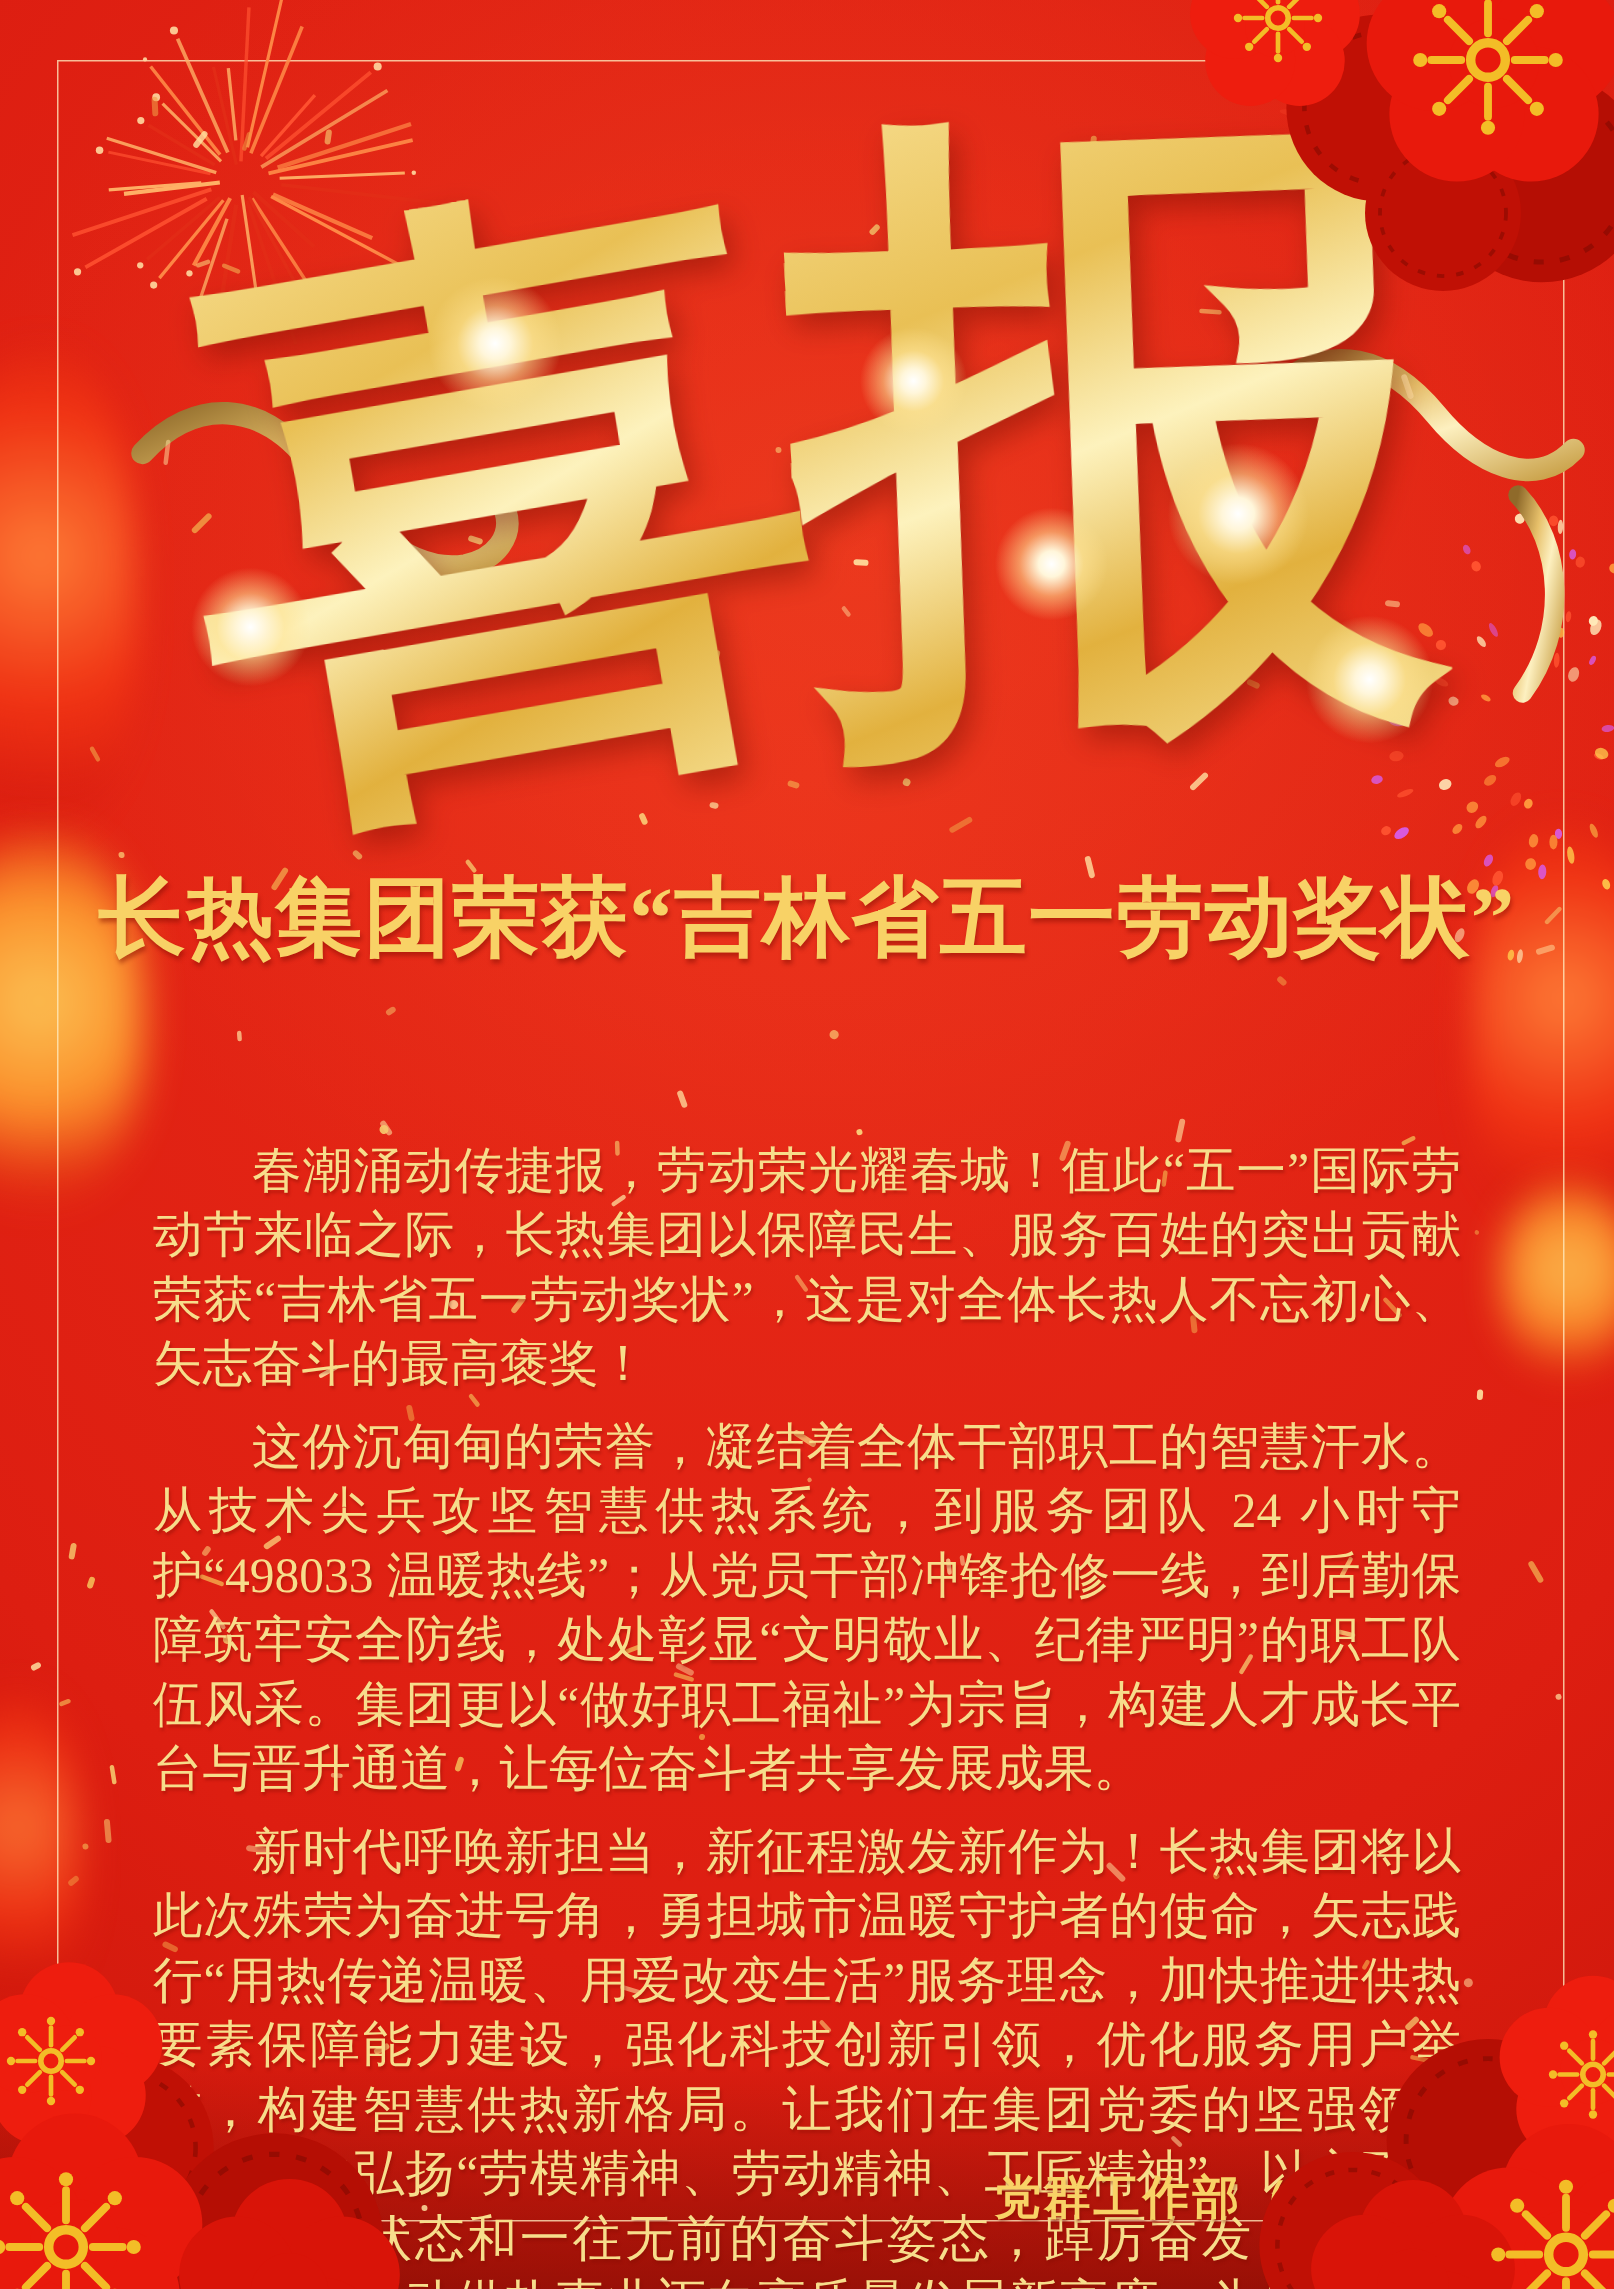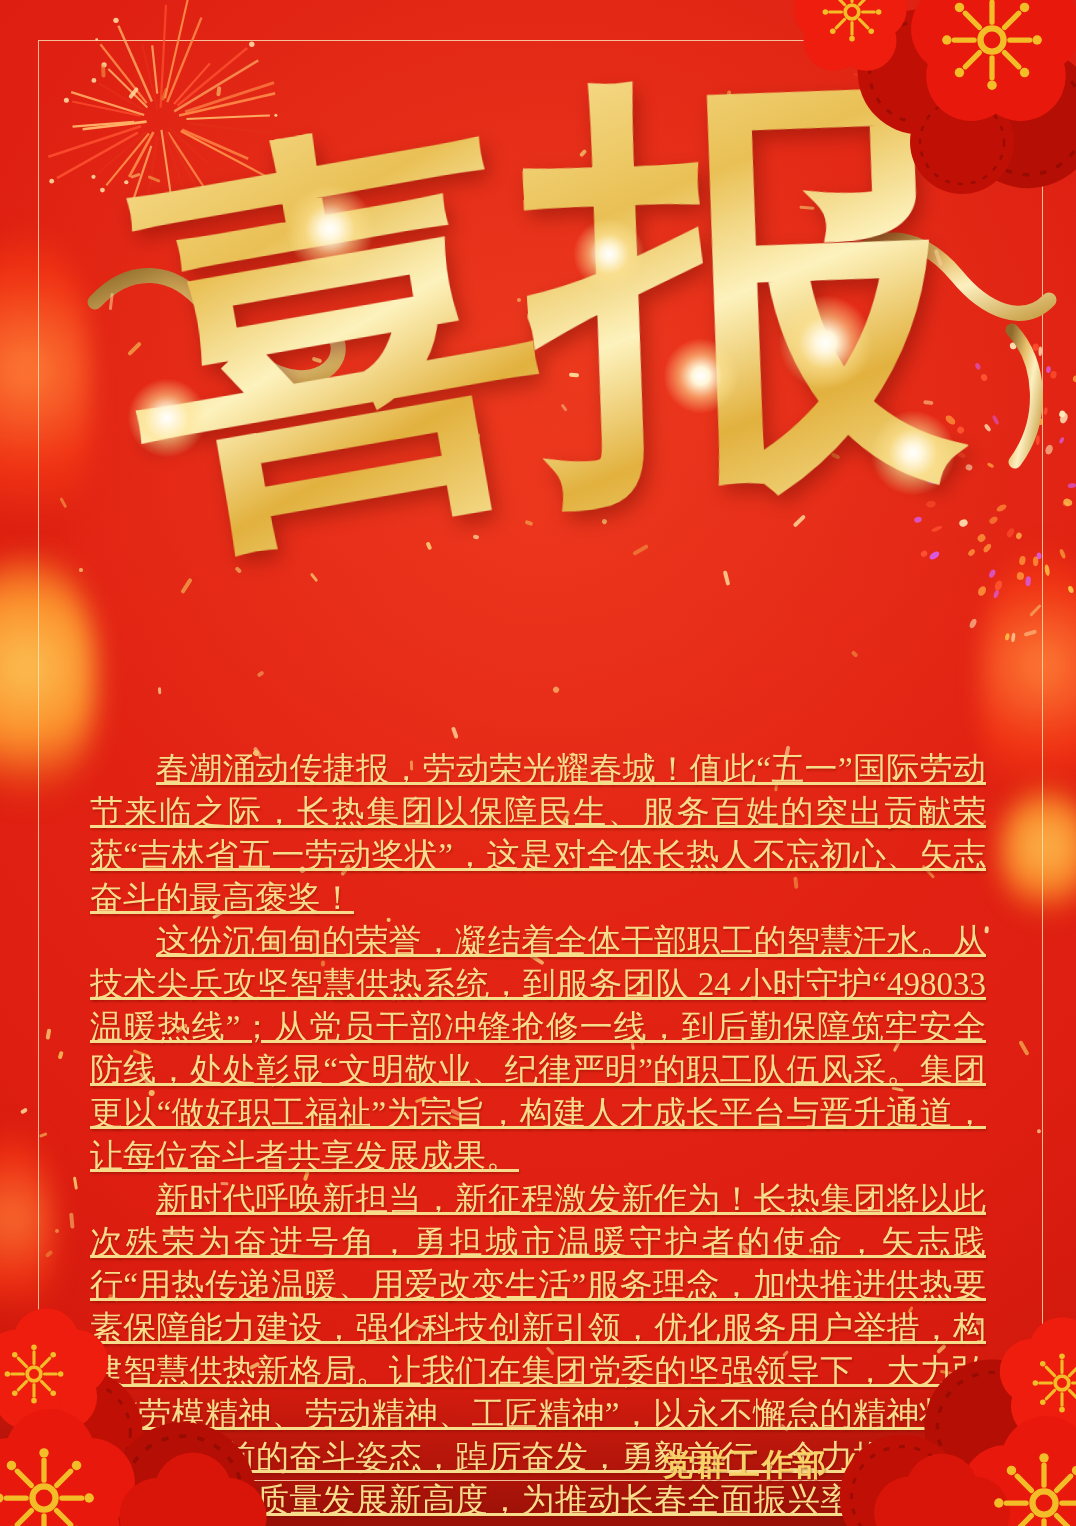--- a/index.html
+++ b/index.html
@@ -36,21 +36,21 @@
     background:radial-gradient(circle,#ffffff 0%,#fff6da 16%,rgba(255,228,150,.55) 40%,rgba(255,215,120,0) 70%);}
   
   .headline{position:absolute;left:0;right:0;top:560px;text-align:center;z-index:4;
     color:#f8d266;font-weight:bold;text-shadow:1px 3px 3px rgba(125,12,0,.45);}
   .headline .hl1{font-size:54px;letter-spacing:2px;}
   .headline .hl2{font-size:58px;letter-spacing:1px;margin-top:13px;}
   
   .body-text{position:absolute;left:90px;top:748px;width:896px;z-index:4;
     color:#f7dd8b;font-size:33px;line-height:43px;text-align:justify;
     text-shadow:1px 2px 2px rgba(125,12,0,.38);}
-  .body-text p{margin:0;text-indent:2em;text-decoration:underline;}
+  .body-text p{margin:12px;text-indent:2em;}
   
   .signature{position:absolute;top:1444px;right:116px;z-index:5;
     color:#f8d266;font-size:31px;font-weight:bold;letter-spacing:2px;
     text-shadow:1px 2px 2px rgba(125,12,0,.4);}
   
   .confetti{position:absolute;z-index:3;border-radius:2px;}
   
   svg.deco{position:absolute;overflow:visible;pointer-events:none;}
   #fw-lines{left:40px;top:8px;z-index:2;}
   #fw-dots1{left:890px;top:340px;z-index:2;}
@@ -300,20 +300,21 @@
   
   <div class="sparkle" style="left:285px;top:184px;width:90px;height:90px"></div>
   <div class="sparkle" style="left:127px;top:378px;width:80px;height:80px"></div>
   <div class="sparkle" style="left:573px;top:218px;width:72px;height:72px"></div>
   <div class="sparkle" style="left:663px;top:338px;width:76px;height:76px"></div>
   <div class="sparkle" style="left:778px;top:295px;width:95px;height:95px"></div>
   <div class="sparkle" style="left:870px;top:410px;width:86px;height:86px"></div>
 
   
   <div class="headline">
+    <div class="hl2">长热集团荣获“吉林省五一劳动奖状”</div>
   </div>
 
   
   <div class="body-text">
     <p>春潮涌动传捷报，劳动荣光耀春城！值此“五一”国际劳动节来临之际，长热集团以保障民生、服务百姓的突出贡献荣获“吉林省五一劳动奖状”，这是对全体长热人不忘初心、矢志奋斗的最高褒奖！</p>
     <p>这份沉甸甸的荣誉，凝结着全体干部职工的智慧汗水。从技术尖兵攻坚智慧供热系统，到服务团队 24 小时守护“498033 温暖热线”；从党员干部冲锋抢修一线，到后勤保障筑牢安全防线，处处彰显“文明敬业、纪律严明”的职工队伍风采。集团更以“做好职工福祉”为宗旨，构建人才成长平台与晋升通道，让每位奋斗者共享发展成果。</p>
     <p>新时代呼唤新担当，新征程激发新作为！长热集团将以此次殊荣为奋进号角，勇担城市温暖守护者的使命，矢志践行“用热传递温暖、用爱改变生活”服务理念，加快推进供热要素保障能力建设，强化科技创新引领，优化服务用户举措，构建智慧供热新格局。让我们在集团党委的坚强领导下，大力弘扬“劳模精神、劳动精神、工匠精神”，以永不懈怠的精神状态和一往无前的奋斗姿态，踔厉奋发，勇毅前行，全力推动供热事业迈向高质量发展新高度，为推动长春全面振兴率先实现新突破做出新的更大贡献。</p>
   </div>
 
   

